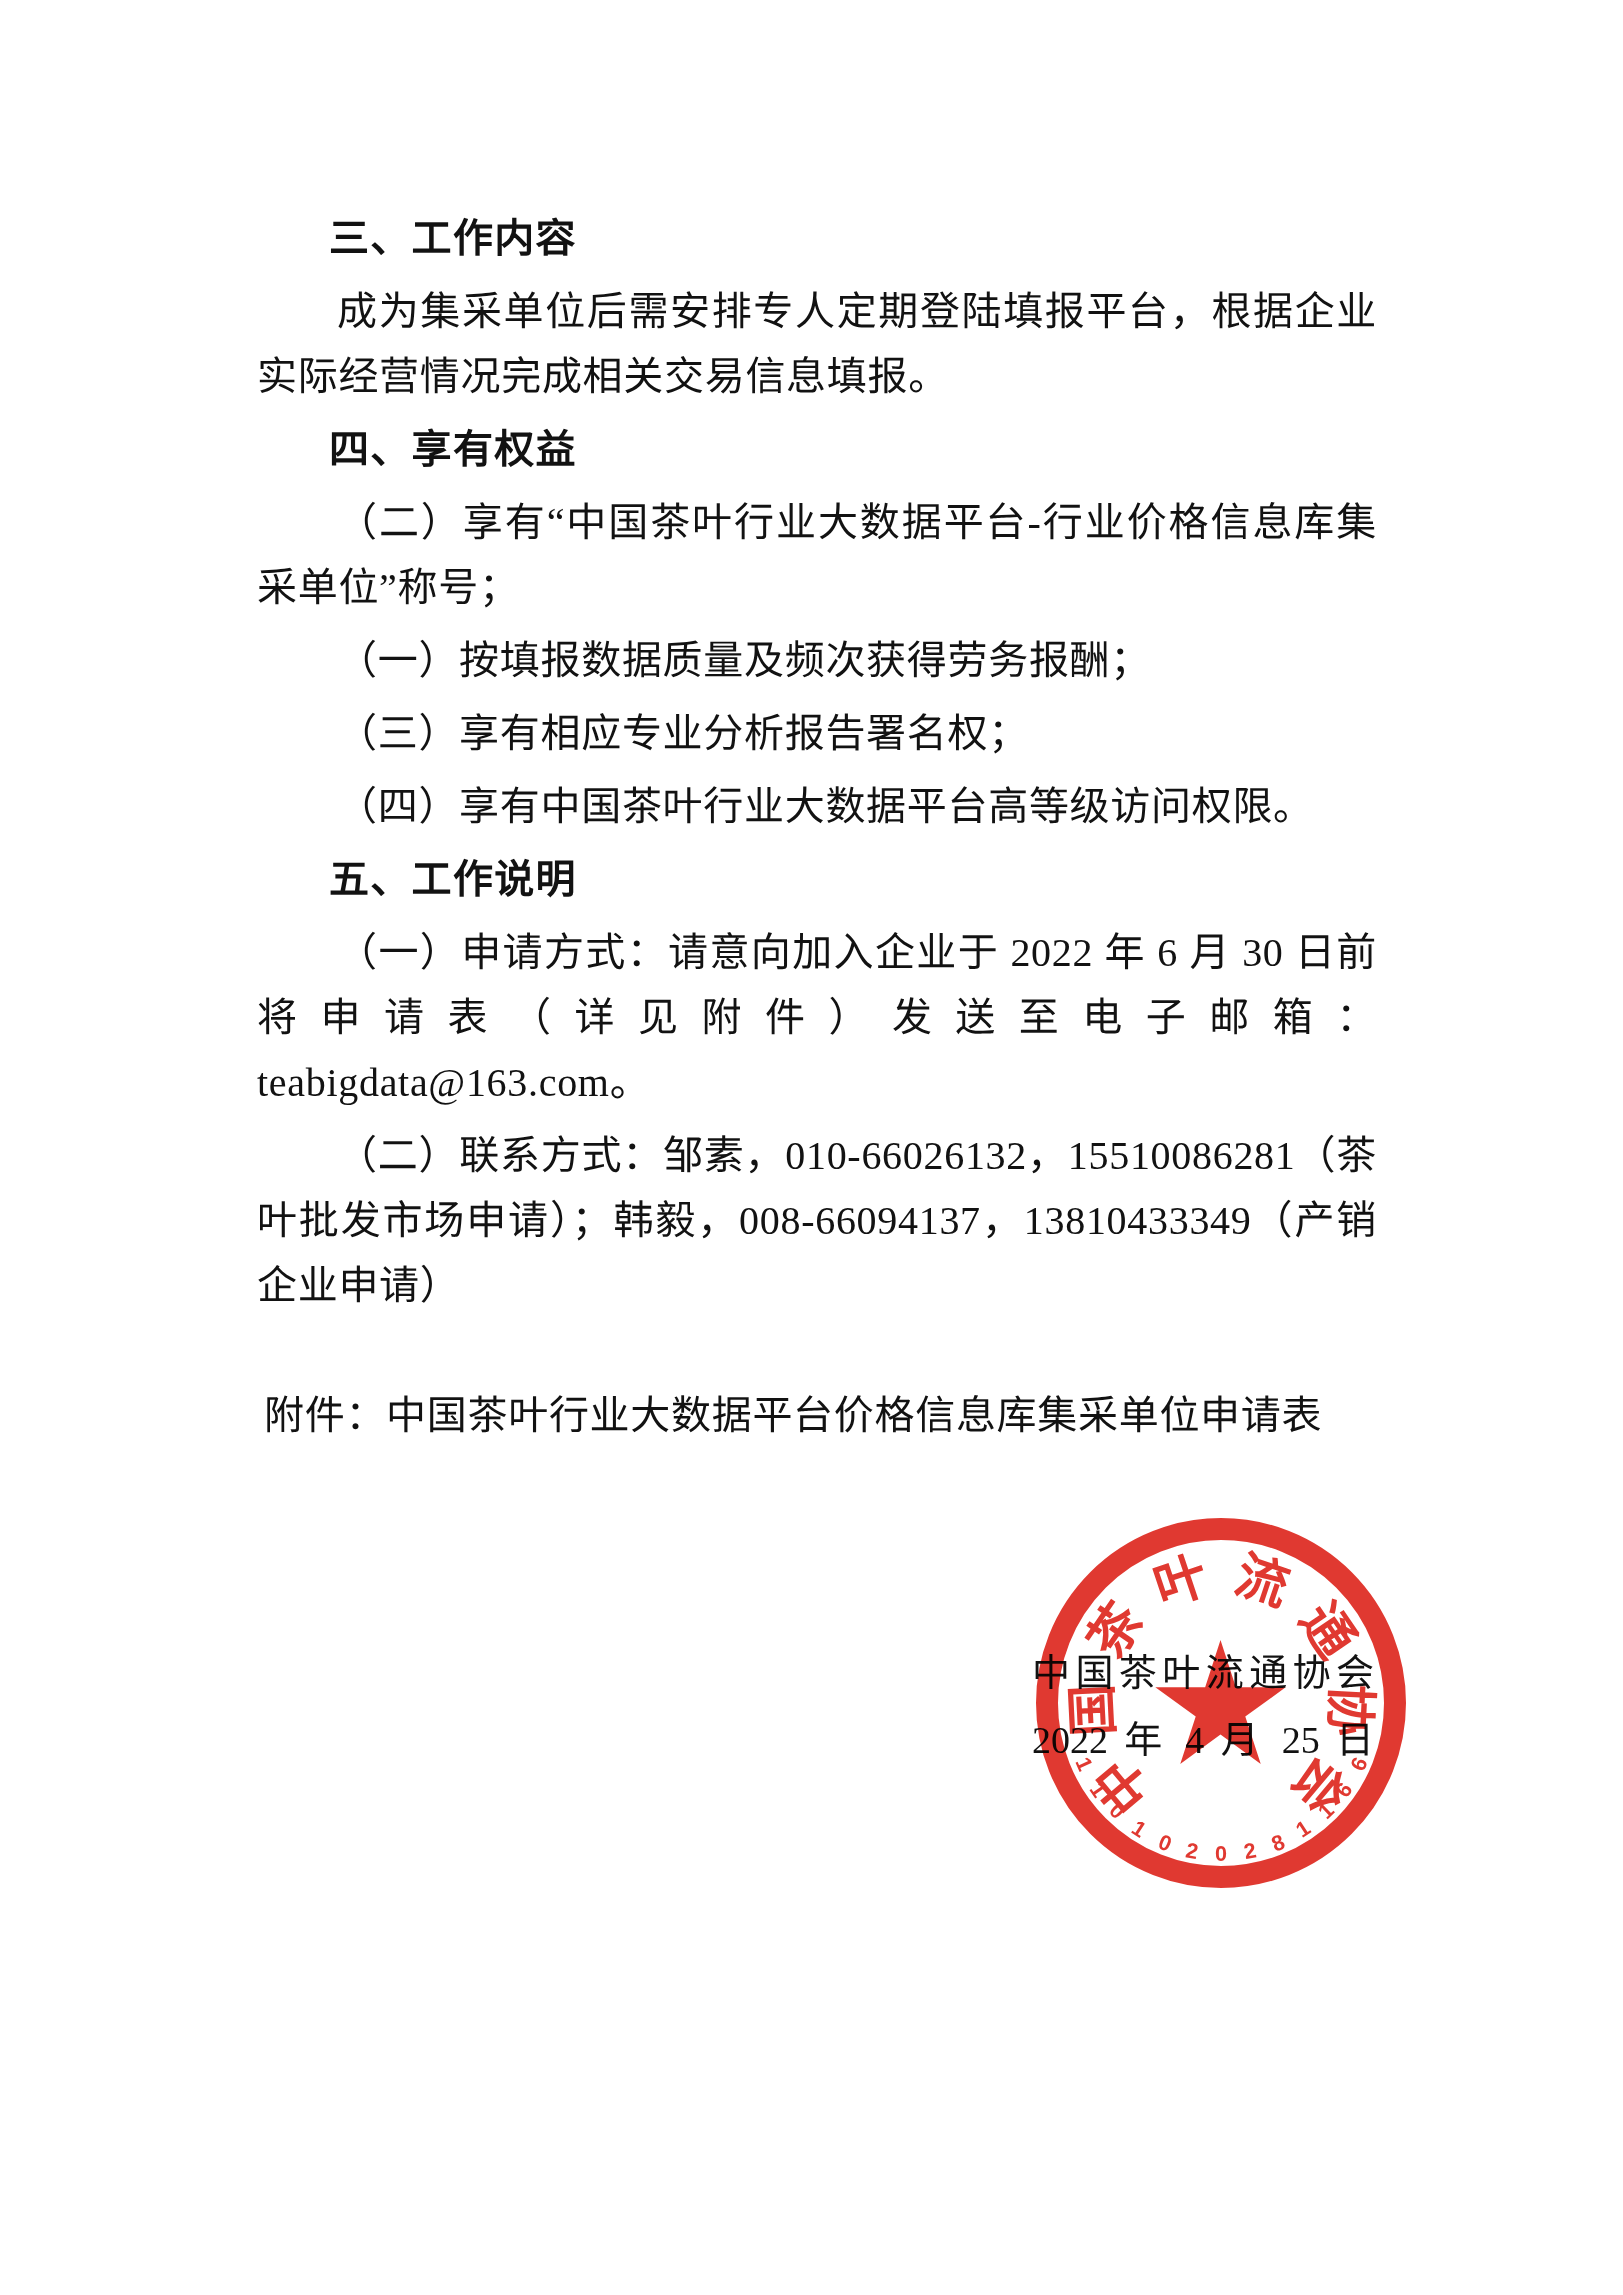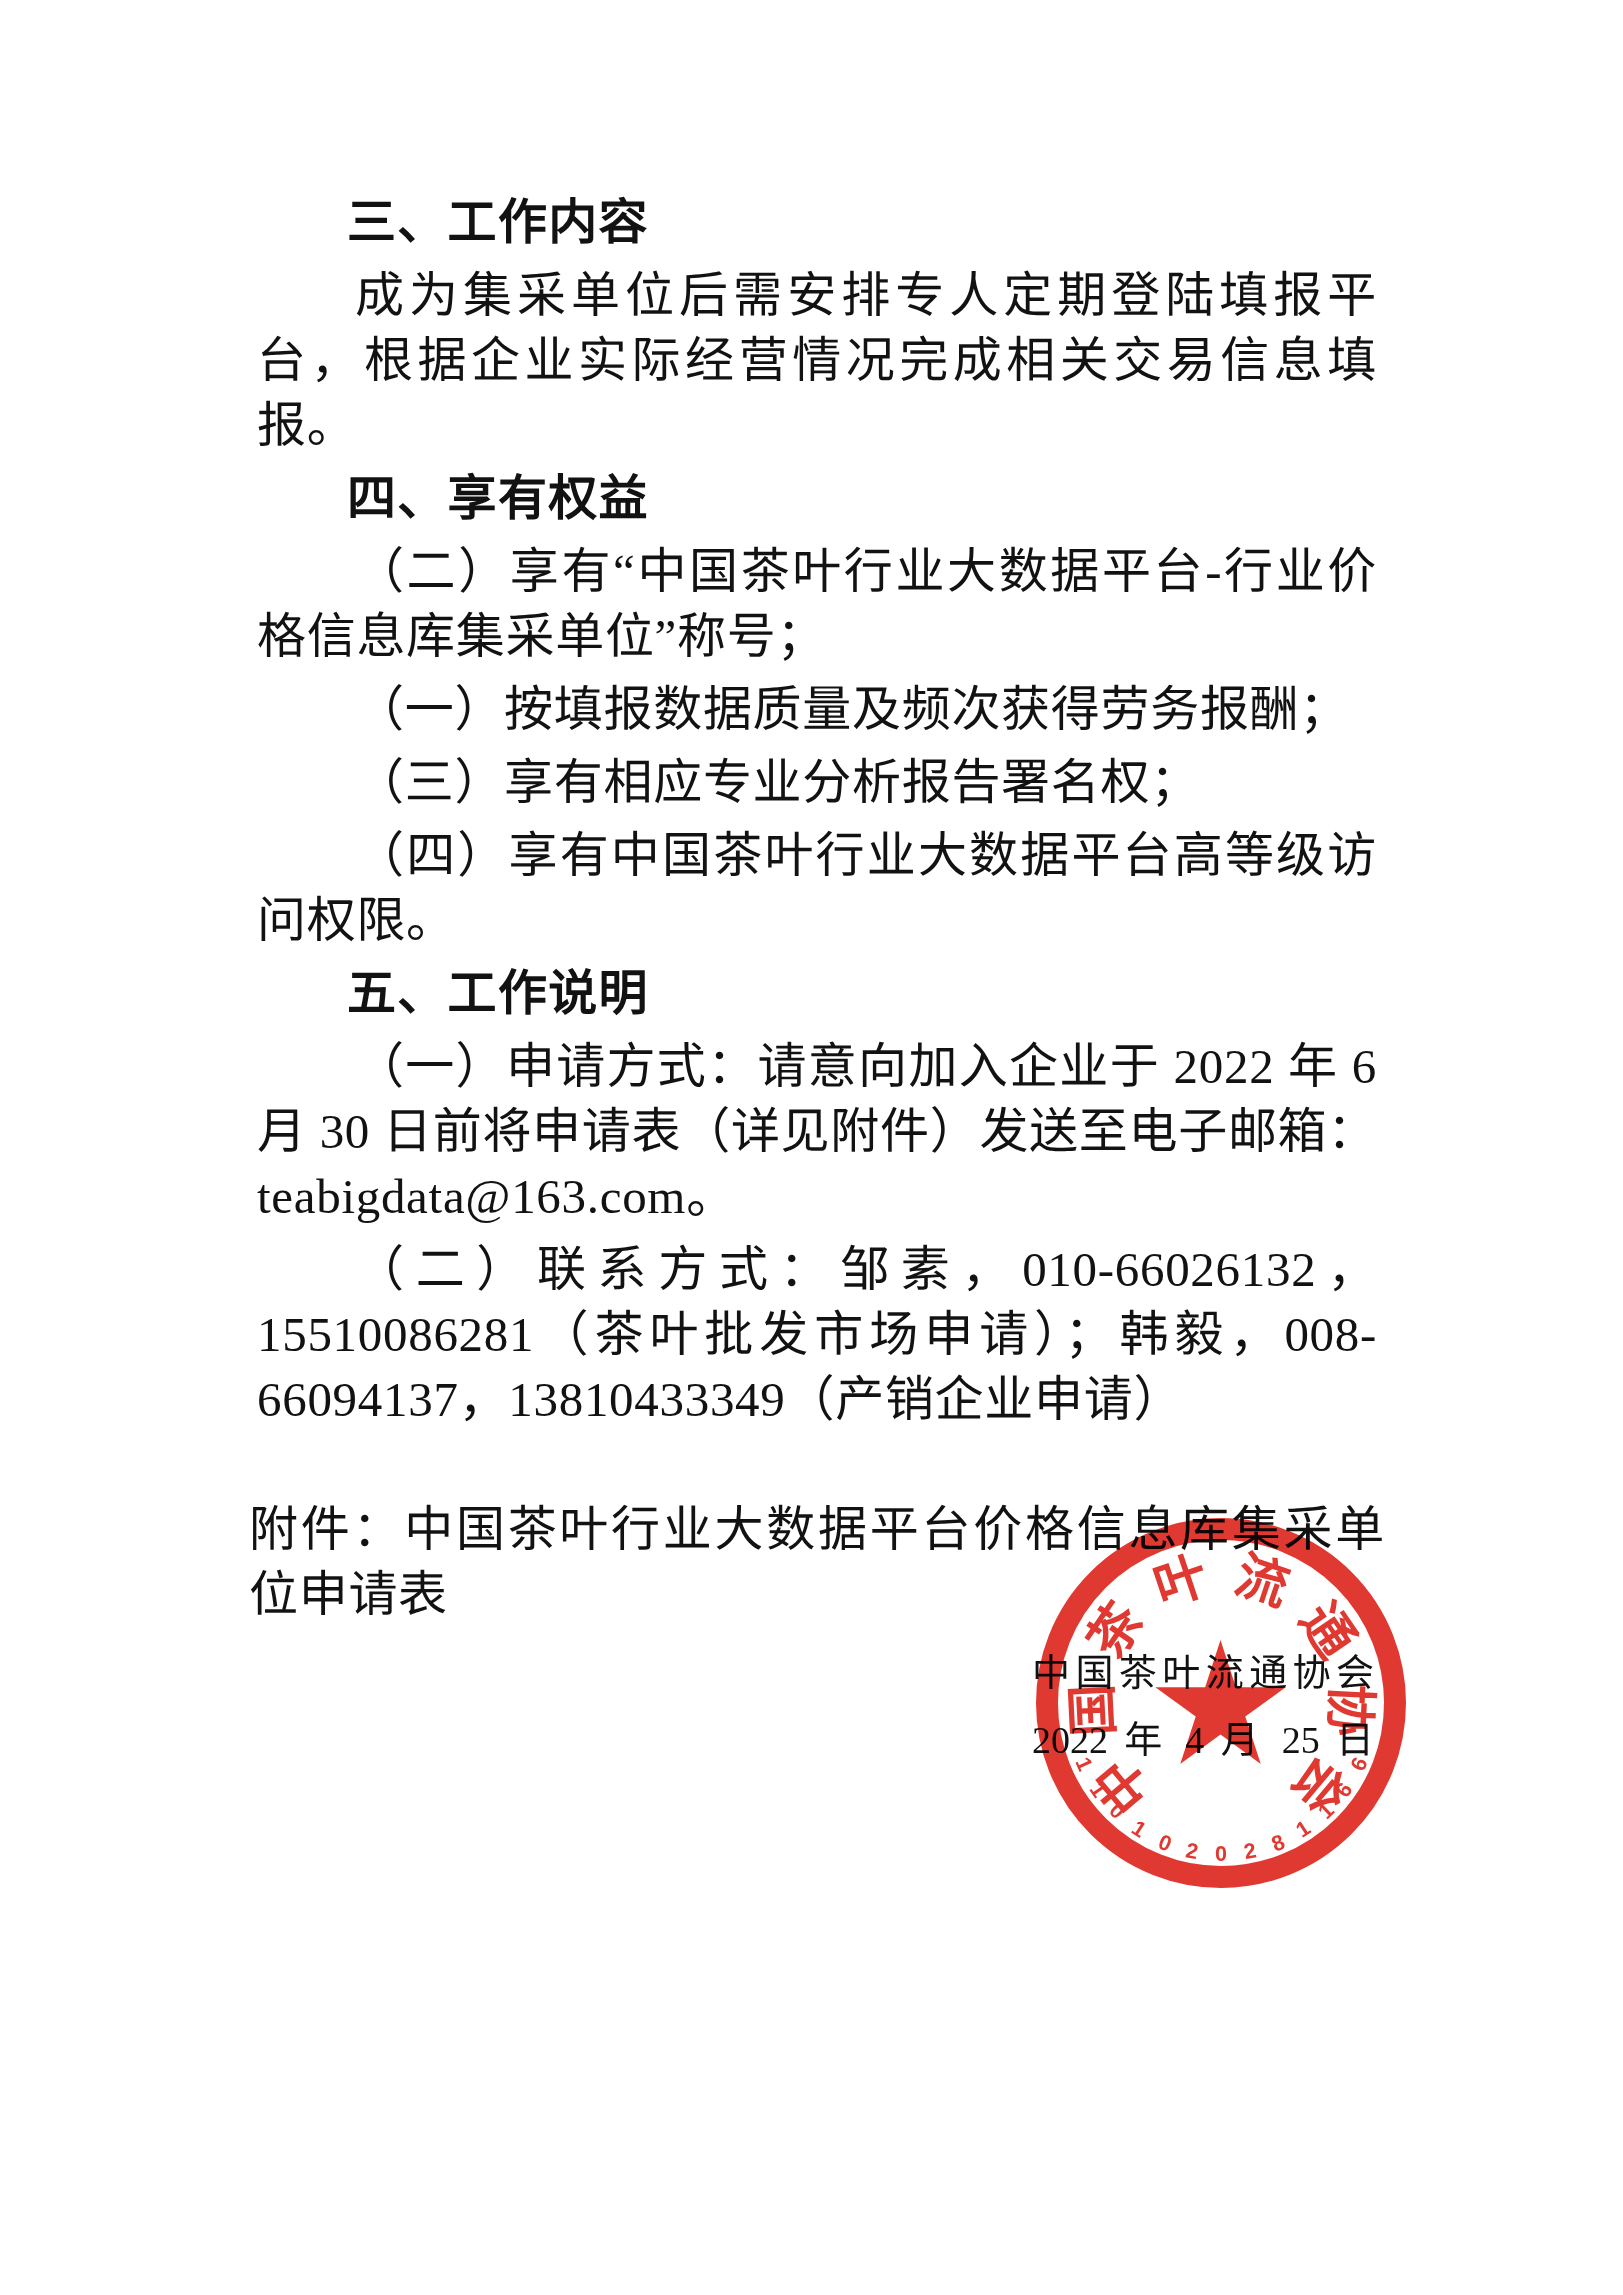--- a/index.html
+++ b/index.html
@@ -7,34 +7,34 @@
   .page {
     position:relative;
     width:1623px; height:2295px;
     background:#ffffff;
     overflow:hidden;
     font-family:"Liberation Serif", serif;
     color:#121212;
   }
   .content {
     position:absolute;
-    left:249px; top:190px; width:1136px;
-    font-size:49px; line-height:65px;
+    left:249px; top:206px; width:1136px;
+    font-size:40px; line-height:65px;
     letter-spacing:0.7px;
     text-align:justify;
     text-justify:inter-character;
   }
   .para { margin:8px; text-indent:2em; }
   .heading {
     margin:0; text-indent:2em;
     font-weight:bold;
     font-family:"Liberation Sans", sans-serif;
     letter-spacing:1.3px;
   }
-  .attachment { margin:65px 0 0 0; text-indent:0;font-family:Liberation Serif, serif; }
+  .attachment { margin:65px 0 0 15px; text-indent:0;font-family:Liberation Serif, serif; }
 
   
   .signature {
     position:absolute;
     left:1032px; top:1640px; width:342px;
     font-size:38px; line-height:67px;
     z-index:1;
   }
   .sig-line { text-align:justify; text-align-last:justify; }
 

